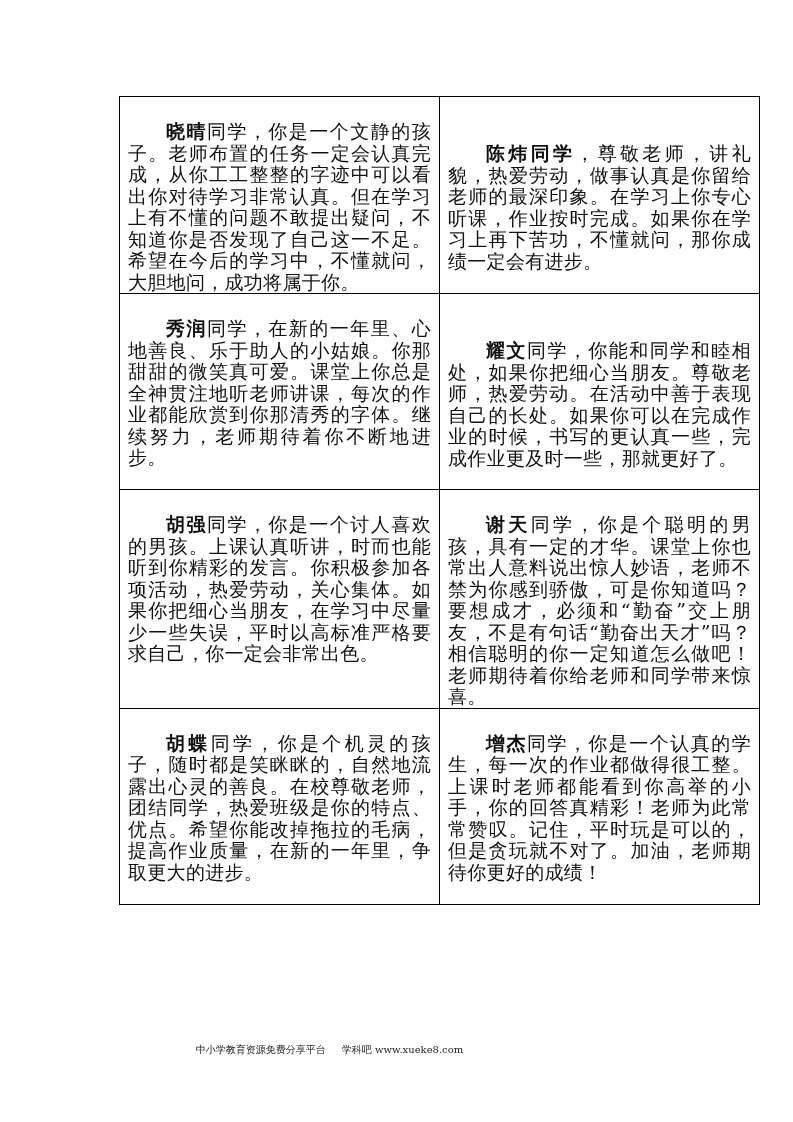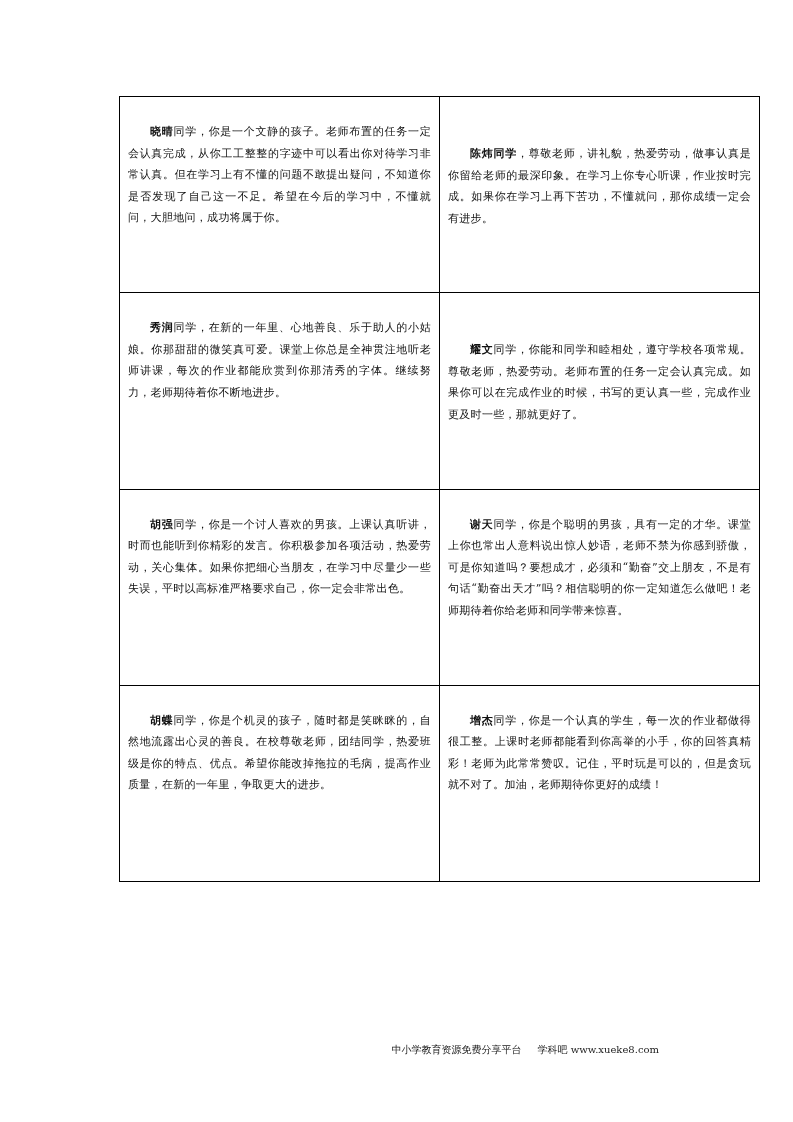--- a/index.html
+++ b/index.html
@@ -28,39 +28,39 @@
       border: 1.5px solid #000000;
       vertical-align: top;
       padding: 0;
       height: 196px;
       box-sizing: border-box;
     }
     .comment-table col.c1 { width: 320px; }
     .comment-table col.c2 { width: 320px; }
     .cell-inner {
       padding: 24px 8px 0 8px;
-      font-size: 11px;
+      font-size: 19px;
       line-height: 21.5px;
       text-align: justify;
       text-indent: 2em;
       letter-spacing: 0.3px;
     }
     .cell-inner.pad-lg {
       padding-top: 46px;
       font-family: Liberation Serif, serif;
     }
     .name {
       font-weight: bold;
     }
     .footer {
       position: absolute;
       left: 0;
       width: 659px;
       top: 1043px;
-      text-align: right;
+      text-align: center;
       font-size: 10px;
       color: #222222;
     }
     .footer .sep {
       display: inline-block;
       width: 16px;
     }
   </style>
 </head>
 <body>
@@ -77,21 +77,21 @@
     </td>
     <td>
       <div class="cell-inner pad-lg"><span class="name">陈炜同学</span><span>，尊敬老师，讲礼貌，热爱劳动，做事认真是你留给老师的最深印象。在学习上你专心听课，作业按时完成。如果你在学习上再下苦功，不懂就问，那你成绩一定会有进步。</span></div>
     </td>
   </tr>
   <tr>
     <td>
       <div class="cell-inner"><span class="name">秀润</span><span>同学，在新的一年里、心地善良、乐于助人的小姑娘。你那甜甜的微笑真可爱。课堂上你总是全神贯注地听老师讲课，每次的作业都能欣赏到你那清秀的字体。继续努力，老师期待着你不断地进步。</span></div>
     </td>
     <td>
-      <div class="cell-inner pad-lg"><span class="name">耀文</span><span>同学，你能和同学和睦相处，遵守学校各项常规。尊敬老师，热爱劳动。老师布置的任务一定会认真完成。如果你可以在完成作业的时候，书写的更认真一些，完成作业更及时一些，那就更好了。</span></div>
+      <div class="cell-inner pad-lg"><span class="name">耀文</span><span>同学，你能和同学和睦相处，如果你把细心当朋友。尊敬老师，热爱劳动。在活动中善于表现自己的长处。如果你可以在完成作业的时候，书写的更认真一些，完成作业更及时一些，那就更好了。</span></div>
     </td>
   </tr>
   <tr>
     <td>
       <div class="cell-inner"><span class="name">胡强</span><span>同学，你是一个讨人喜欢的男孩。上课认真听讲，时而也能听到你精彩的发言。你积极参加各项活动，热爱劳动，关心集体。如果你把细心当朋友，在学习中尽量少一些失误，平时以高标准严格要求自己，你一定会非常出色。</span></div>
     </td>
     <td>
       <div class="cell-inner"><span class="name">谢天</span><span>同学，你是个聪明的男孩，具有一定的才华。课堂上你也常出人意料说出惊人妙语，老师不禁为你感到骄傲，可是你知道吗？要想成才，必须和“勤奋”交上朋友，不是有句话“勤奋出天才”吗？相信聪明的你一定知道怎么做吧！老师期待着你给老师和同学带来惊喜。</span></div>
     </td>
   </tr>

